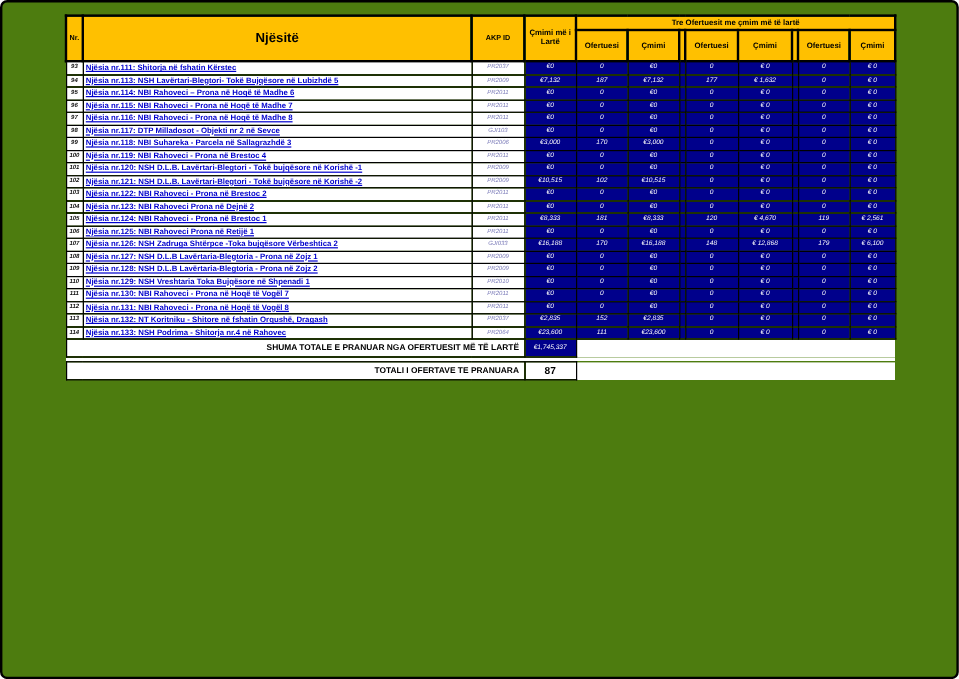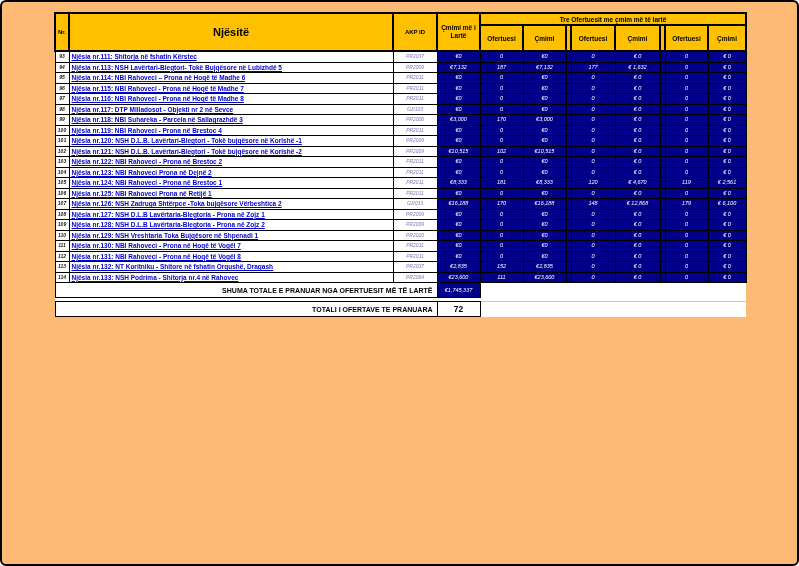--- a/index.html
+++ b/index.html
@@ -3,21 +3,21 @@
 <meta charset="utf-8">
 <style>
   :root{
     --header-bg:#FFC000;
     --cell-bg:#00008B;
     --link:#0000CC;
     --border:#000000;
   }
   *{box-sizing:border-box;margin:0;padding:0;}
   html,body{width:799px;height:566px;background:#fff;font-family:"Liberation Sans",sans-serif;}
-  .page-frame{position:absolute;inset:0;width:799px;height:566px;border:2px solid var(--border);border-radius:6px;background:#fdba74;}
+  .page-frame{position:absolute;inset:0;width:799px;height:566px;border:2px solid var(--border);border-radius:6px;background:#4d7c0f;}
   .table-wrap{position:absolute;left:52px;top:10px;}
   table{border-collapse:collapse;table-layout:fixed;width:691px;}
   th,td{overflow:hidden;white-space:nowrap;vertical-align:middle;padding:0;}
   thead th{background:var(--header-bg);border:2px solid var(--border);color:#000;font-weight:bold;}
   th.group{font-size:6.5px;height:12px;}
   tr.h2 th{font-size:6.5px;height:26px;}
   th.c-nr{font-size:6px;}
   th.c-unit{font-size:11px;}
   th.c-akp{font-size:6px;}
   th.c-high{font-size:6.5px;white-space:normal;line-height:8px;}
@@ -387,19 +387,19 @@
         <tr>
           <td colspan="3" class="flabel">SHUMA TOTALE E PRANUAR NGA OFERTUESIT MË TË LARTË</td>
           <td class="fsum">€1,745,337</td>
           <td colspan="8" class="noborder"></td>
         </tr>
         <tr class="gap">
             <td colspan="12"></td>
           </tr>
         <tr>
           <td colspan="3" class="flabel">TOTALI I OFERTAVE TE PRANUARA</td>
-          <td class="fcount">72</td>
+          <td class="fcount">87</td>
           <td colspan="8" class="noborder"></td>
         </tr>
       </tbody>
     </table>
   </div>
 </div>
 
 </body></html>

